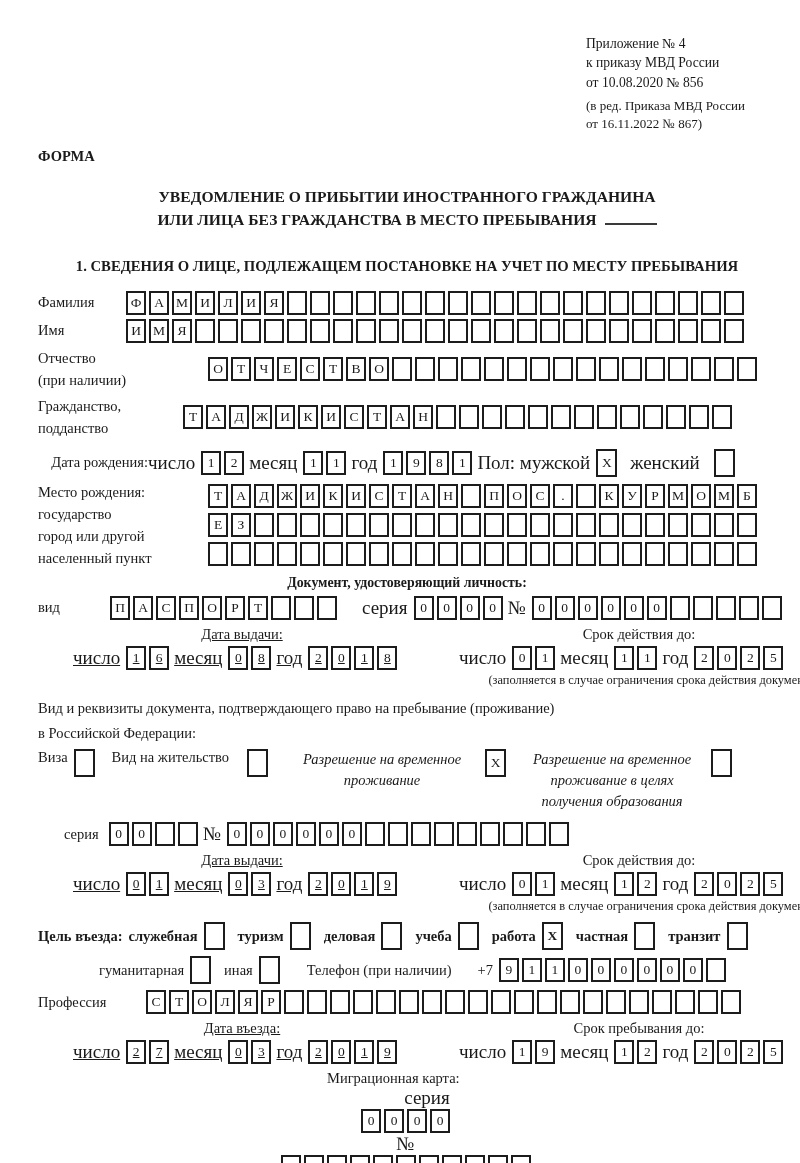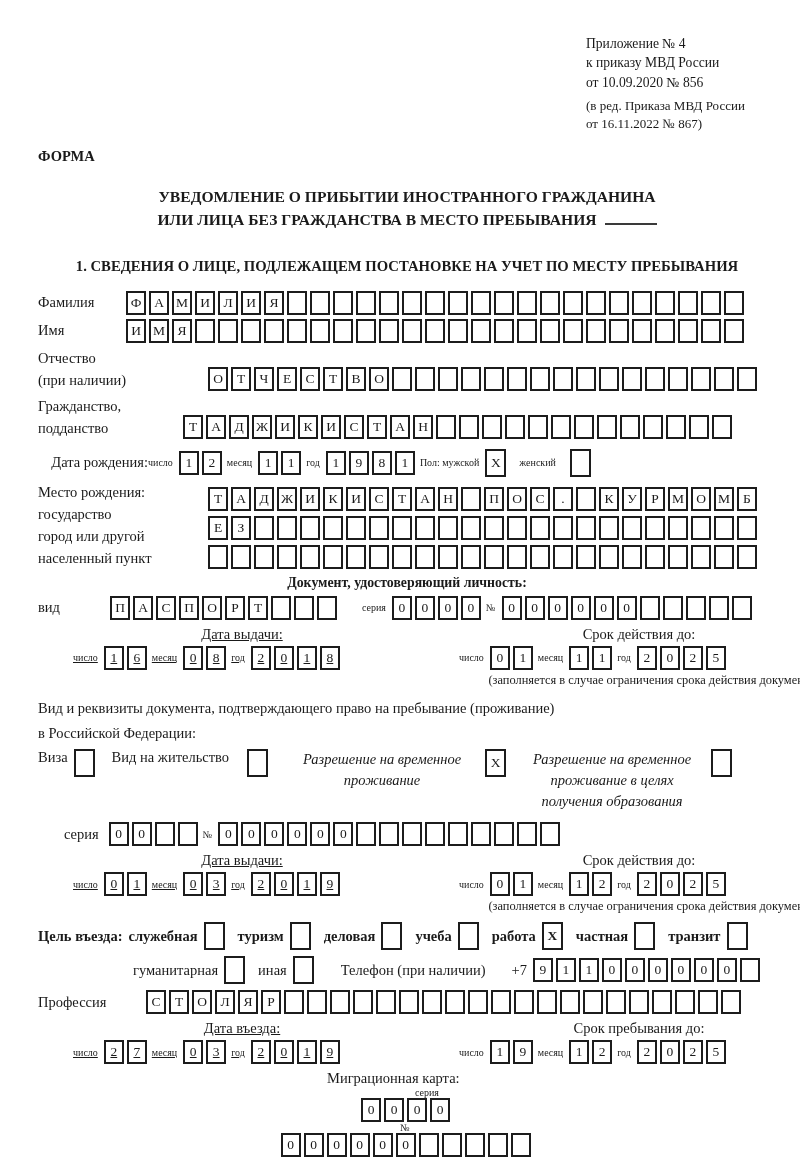--- a/index.html
+++ b/index.html
@@ -14,37 +14,37 @@
   .annex { margin-left:548px; width:200px; font-size:13.6px; line-height:1.42; }
   .annex .note { margin-top:5px; font-size:13px; }
   .forma { padding-right:32px; font-weight:bold; font-size:14.5px; margin-top:14px; }
 
   .title { text-align:center; font-weight:bold; font-size:15.6px; line-height:1.5; margin-top:20px; }
   .blank-line { display:inline-block; width:52px; border-bottom:2px solid #3a3a3a; height:13px; margin-left:8px; }
   .sec-heading { text-align:center; font-weight:bold; font-size:14.7px; margin-top:26px; margin-bottom:16px; }
 
   
   .frow { display:flex; align-items:center; margin-bottom:4px; }
-  .frow.top { align-items:flex-end; }
+  .frow.top { align-items:center; }
   .lbl { font-size:14.5px; flex:0 0 auto; }
   .lbl-stack { flex:0 0 auto; font-size:14.5px; line-height:22px; }
   .w88 { width:88px; } .w108 { width:108px; } .w140 { width:140px; }
   .w145 { width:145px; } .w160 { width:160px; } .w170 { width:170px; }
 
   .cells { display:inline-flex; flex:0 0 auto; }
   .cell {
     width:16px; height:20px; flex:0 0 auto;
     border:2px solid #1c1c1c; margin-right:3px; background:#fff;
     display:inline-flex; align-items:center; justify-content:center;
     font-size:13.5px;
   }
   .cb .cell { width:17px; height:24px; }
   .cells-stack { display:flex; flex-direction:column; gap:5px; }
 
-  .dlbl { font-size:10px; margin:0 6px 0 2px; }
+  .dlbl { font-size:19px; margin:0 6px 0 2px; }
   .dlbl.first { margin-left:0; }
 
   
   .dates { display:flex; align-items:flex-start; margin-top:6px; margin-bottom:4px; }
   .date-col { flex:0 0 auto; }
   .date-col.left { margin-left:35px; width:338px;text-decoration:underline; }
   .date-col.right { margin-left:48px; width:360px; }
   .date-head { text-align:center; font-size:14.5px; margin-bottom:3px; }
   .date-line { display:flex; align-items:center; }
   .date-note { font-size:12.4px; margin-top:3px; text-align:right; white-space:nowrap; }
@@ -52,31 +52,31 @@
   .para { font-size:14.5px; line-height:1.75; margin-top:8px; }
   .doc-heading { text-align:center; font-weight:bold; font-size:13.8px; margin:6px 0 5px; }
 
   .opts { display:flex; align-items:flex-start; margin-top:3px; margin-bottom:8px; }
   .opt-center { text-align:center; font-size:14.5px; line-height:21px; }
   .gap6 { width:6px; } .gap10 { width:10px; } .gap14 { width:14px; } .gap18 { width:18px; }
 
   .purpose-row { display:flex; align-items:center; margin-bottom:6px; flex-wrap:nowrap; }
   .purpose-row .lbl { margin-right:6px; }
   .purpose-row .cb { margin-right:10px; }
-  .indent105 { margin-left:95px; }
+  .indent105 { margin-left:61px; }
 </style>
 </head>
 <body>
 
 <div class="page">
 
   <div class="annex">
     <div>Приложение № 4</div>
     <div>к приказу МВД России</div>
-    <div>от 10.09.2020 № 856</div>
+    <div>от 10.08.2020 № 856</div>
     <div class="note">
       <div>(в ред. Приказа МВД России</div>
       <div>от 16.11.2022 № 867)</div>
     </div>
   </div>
   <div class="forma">ФОРМА</div>
 
   <div class="title">
     <div>УВЕДОМЛЕНИЕ О ПРИБЫТИИ ИНОСТРАННОГО ГРАЖДАНИНА</div>
     <div><span>ИЛИ ЛИЦА БЕЗ ГРАЖДАНСТВА В МЕСТО ПРЕБЫВАНИЯ</span><span class="blank-line"></span></div>

